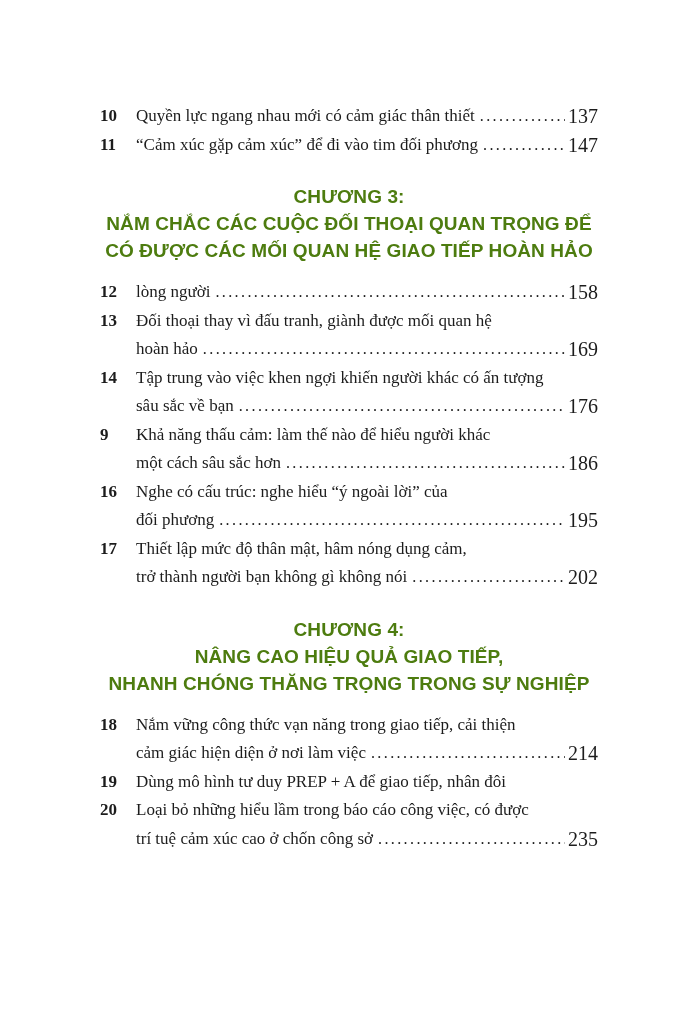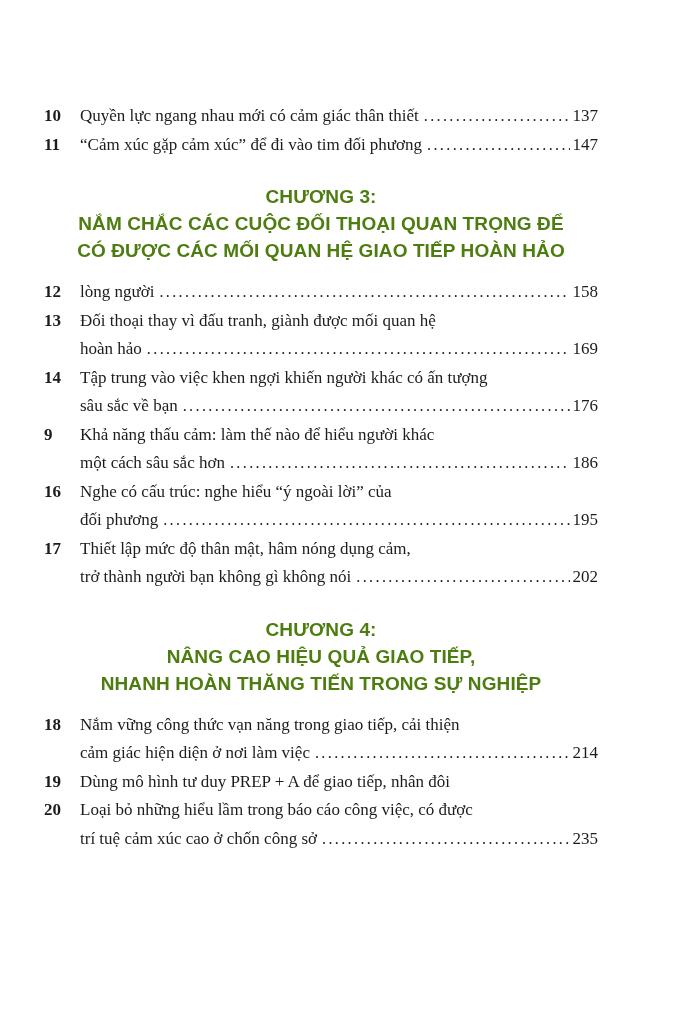--- a/index.html
+++ b/index.html
@@ -6,21 +6,21 @@
   html, body {
     width: 696px; height: 1024px;
     background: #ffffff;
     overflow: hidden;
   }
   body {
     font-family: "Liberation Serif", serif;
     color: #1c1c1c;
   }
   .toc {
-    padding: 102px 98px 0 44px;
+    padding: 102px 98px 0 100px;
   }
   .entries { }
   .entry {
     display: flex;
     margin-bottom: 0;
   }
   .num {
     width: 36px;
     flex-shrink: 0;
     font-weight: bold;
@@ -45,21 +45,21 @@
     min-width: 12px;
   }
   .leader::after {
     content: "....................................................................................................................";
     letter-spacing: 2.4px;
     font-size: 16px;
     color: #1c1c1c;
   }
   .page {
     flex-shrink: 0;
-    font-size: 17px;
+    font-size: 20px;
   }
   .chapter-heading {
     text-align: center;
     font-family: "Liberation Sans", sans-serif;
     font-weight: bold;
     font-size: 19px;
     line-height: 27px;
     color: #4d7c0f;
     margin: 24px 0 14px 0;
     letter-spacing: 0.1px;
@@ -159,21 +159,21 @@
             <span class="line-text">trở thành người bạn không gì không nói</span>
             <span class="leader"></span>
             <span class="page">202</span>
           </div>
         </div>
       </div>
     </div>
     <div class="chapter-heading">
       <div class="heading-line">CHƯƠNG 4:</div>
       <div class="heading-line">NÂNG CAO HIỆU QUẢ GIAO TIẾP,</div>
-      <div class="heading-line">NHANH HOÀN THĂNG TIẾN TRONG SỰ NGHIỆP</div>
+      <div class="heading-line">NHANH CHÓNG THĂNG TRỌNG TRONG SỰ NGHIỆP</div>
     </div>
     <div class="entries">
       <div class="entry">
         <div class="num">18</div>
         <div class="txt">
           <div class="line"><span class="line-text">Nắm vững công thức vạn năng trong giao tiếp, cải thiện</span></div>
           <div class="line last">
             <span class="line-text">cảm giác hiện diện ở nơi làm việc</span>
             <span class="leader"></span>
             <span class="page">214</span>

